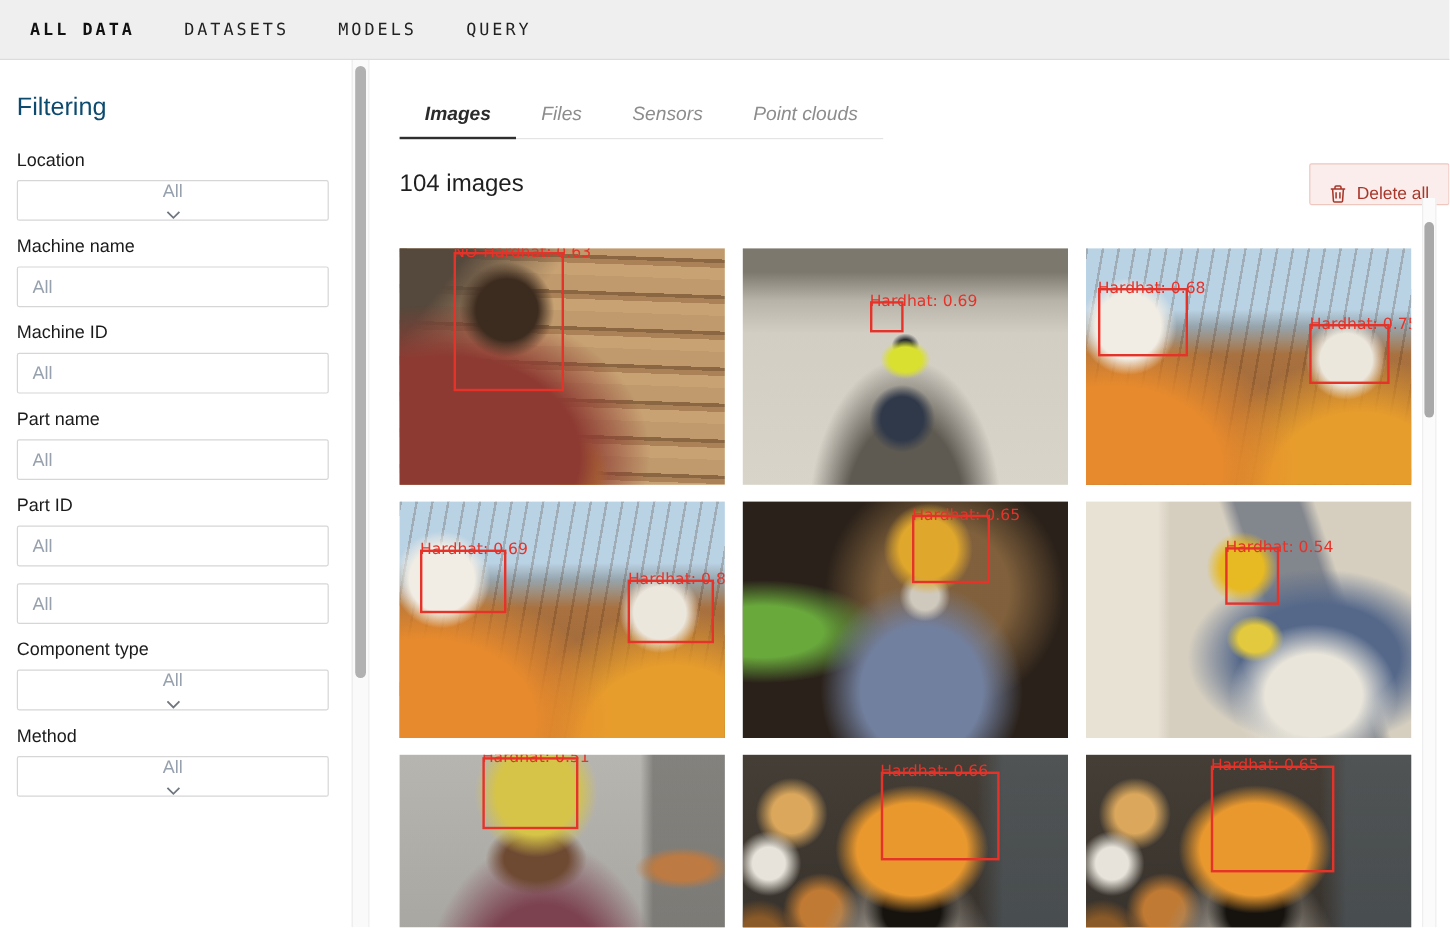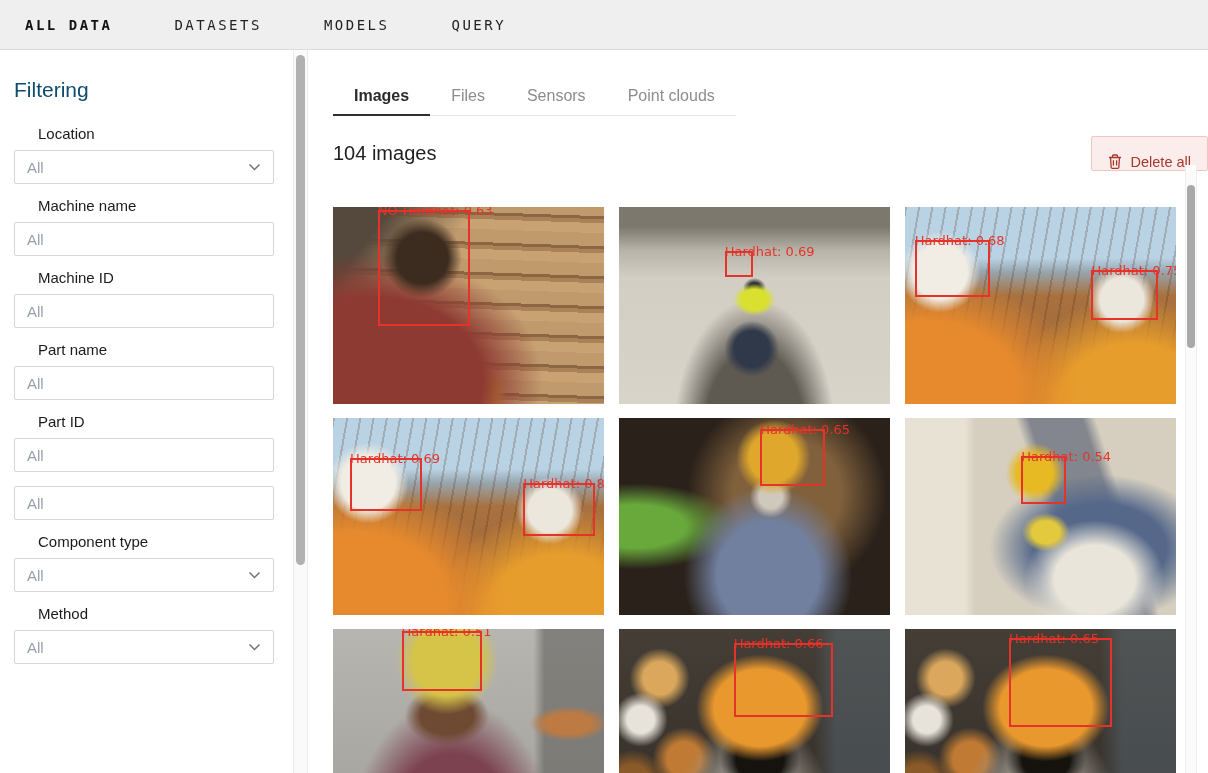--- a/index.html
+++ b/index.html
@@ -5,52 +5,52 @@
   * { margin:0; padding:0; box-sizing:border-box; }
   html,body { width:1208px; height:773px; overflow:hidden; background:#fff;
               font-family:"Liberation Sans", sans-serif; }
   :root{
     --bbox:#e5332a; --del-text:#a8372a; --del-bg:#faedeb; --del-border:#eec7bf;
   }
   .app{ width:1208px; height:773px; display:flex; flex-direction:column; }
 
   
   .topnav{ height:50px; flex:0 0 50px; background:#efeff0; border-bottom:1px solid #dcdcdc;
-           display:flex; align-items:center; padding-left:25px; gap:62px; }
+           display:flex; align-items:center; padding-left:25px; gap:41px; }
   .nav-item{ font-family:"DejaVu Sans Mono", monospace; font-size:14px; letter-spacing:2.5px;
              color:#222; cursor:pointer; white-space:nowrap; }
   .nav-item.active{ font-weight:700; color:#111; }
 
   
   .content{ flex:1 1 auto; display:flex; height:723px; overflow:hidden; }
 
   
   .sidebar{ width:293px; flex:0 0 293px; padding:28px 0 0 14px; background:#fff; }
   .sidebar-title{ font-size:21px; font-weight:400; color:#0c4a6e; margin-bottom:24px; }
   .filter-group{ margin-bottom:14px; }
-  .filter-label{ font-size:15px; color:#1b1b1b; margin-bottom:8px; line-height:16px;margin-left:24px; }
+  .filter-label{ font-size:15px; color:#1b1b1b; margin-bottom:8px; line-height:16px; }
   .control{ width:260px; height:34px; border:1px solid #d6d6d6; border-radius:2px;
-            background:#fff; font-size:15px; padding:0 12px; color:#333; }
+            background:#fff; font-size:15px; padding:0 12px; color:#333;flex-direction:column; }
   input.control::placeholder{ color:#97a1ad; }
   .control.selectbox{ display:flex; align-items:center; justify-content:space-between; cursor:pointer; }
   .control.selectbox .val{ color:#97a1ad; }
   .control.datebox{ display:flex; align-items:center; justify-content:space-between; cursor:text; }
   .control.datebox .val{ color:#3c3c3c; letter-spacing:.5px; }
 
   
   .sidebar-scrollbar{ width:15px; flex:0 0 15px; background:#fafafa;
                       border-left:1px solid #ececec; border-right:1px solid #ececec; position:relative; }
   .sidebar-scrollbar .thumb{ position:absolute; top:5px; left:2px; width:9px; height:510px;
                              background:#b1b1b1; border-radius:5px; }
 
   
   .main{ flex:1 1 auto; position:relative; padding-left:25px; background:#fff; }
   .tabs{ display:inline-flex; margin-top:28px; border-bottom:1px solid #e4e4e4; }
   .tab{ height:38px; display:flex; align-items:center; padding:0 21px; font-size:16px;
-        color:#8c8c8c; cursor:pointer; border-bottom:2px solid transparent; margin-bottom:-1px; }
+        color:#8c8c8c; cursor:pointer; border-bottom:2px solid transparent; margin-bottom:-1px;font-style:italic; }
   .tab.active{ color:#2b2b2b; font-weight:600; border-bottom-color:#2f2f2f; }
 
   .count-row{ margin-top:20px; display:flex; align-items:center; justify-content:space-between;
               padding-right:0; height:35px; }
   .count{ font-size:20px; font-weight:500; color:#1f1f1f; }
   .delete-btn{ height:35px; padding:0 16px; display:flex; align-items:flex-end; gap:9px;
                background:var(--del-bg); border:1px solid var(--del-border); border-radius:2px;
                color:var(--del-text); font-size:14.5px; font-weight:500; cursor:pointer;
                font-family:"Liberation Sans", sans-serif; }
 

